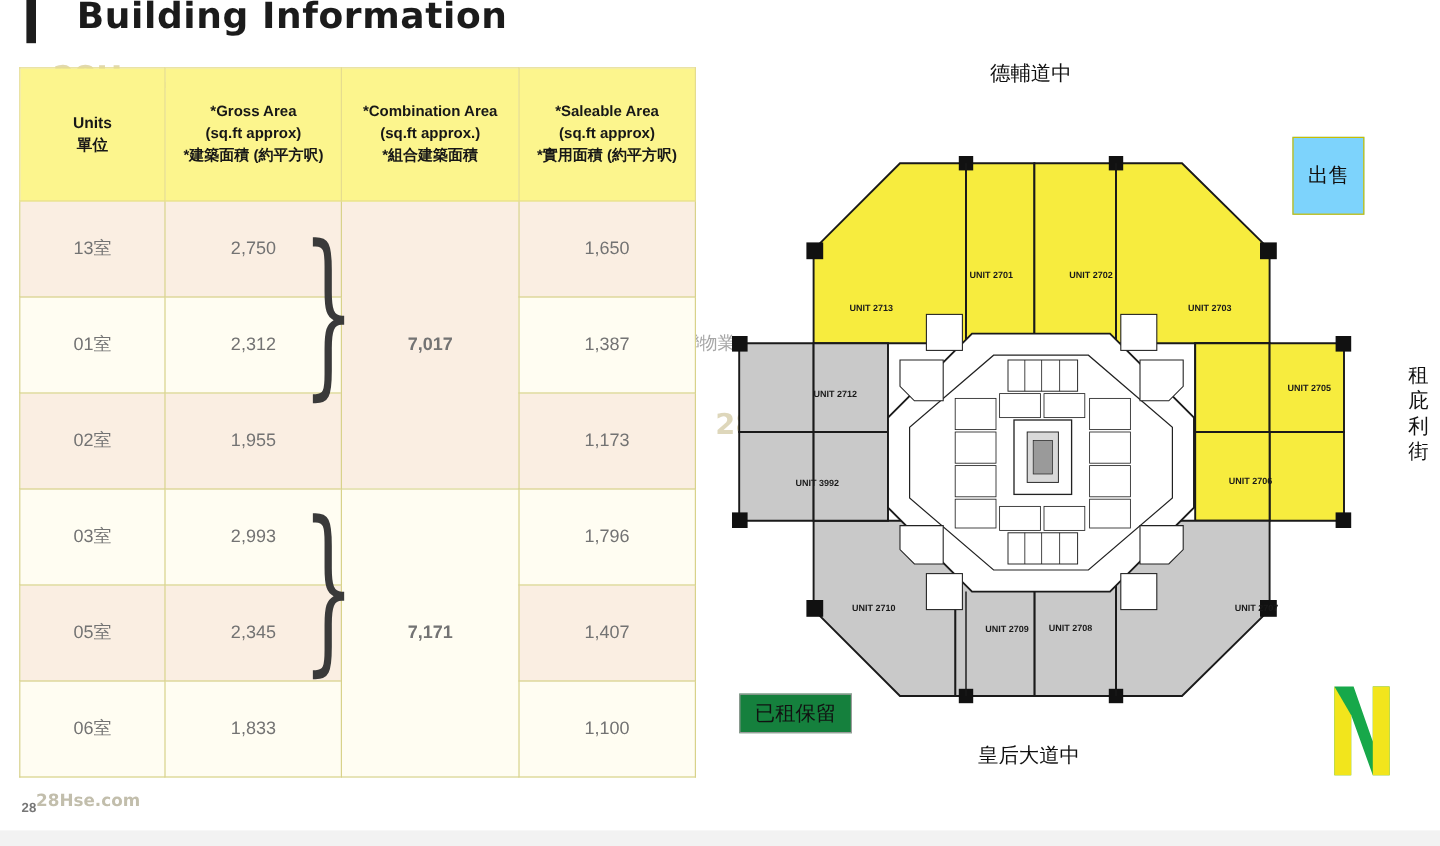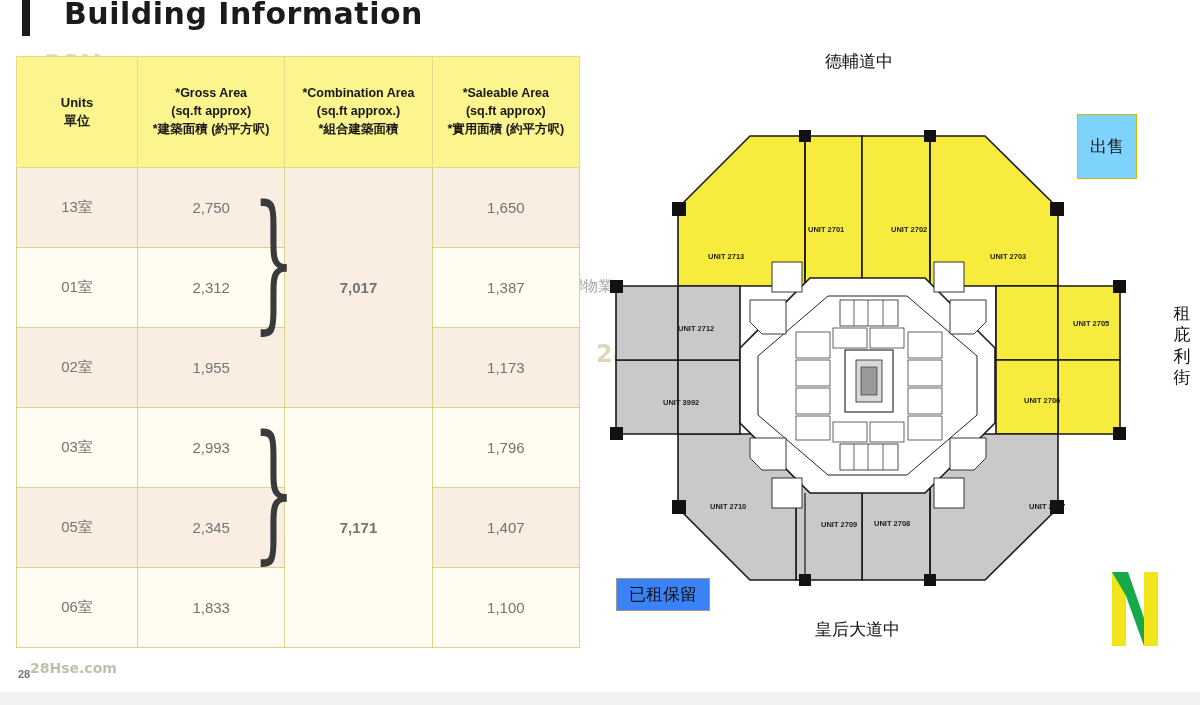--- a/index.html
+++ b/index.html
@@ -156,21 +156,21 @@
     background: #7dd3fc;
     border: 1px solid #c9bd00;
     padding: 20px 12px;
     font-size: 17px;
     color: #111;
     font-family: "DejaVu Sans", sans-serif;
   }
   .badge-reserved {
     position: absolute;
     left: 16px; top: 540px;
-    background: #3b82f6;
+    background: #15803d;
     border: 1px solid #9b9b9b;
     padding: 4px 12px;
     font-size: 17px;
     color: #111;
     font-family: "DejaVu Sans", sans-serif;
   }
   .plan-svg { position: absolute; left: 0; top: 0; }
   .unit-tag {
     position: absolute;
     font-size: 7.5px;

